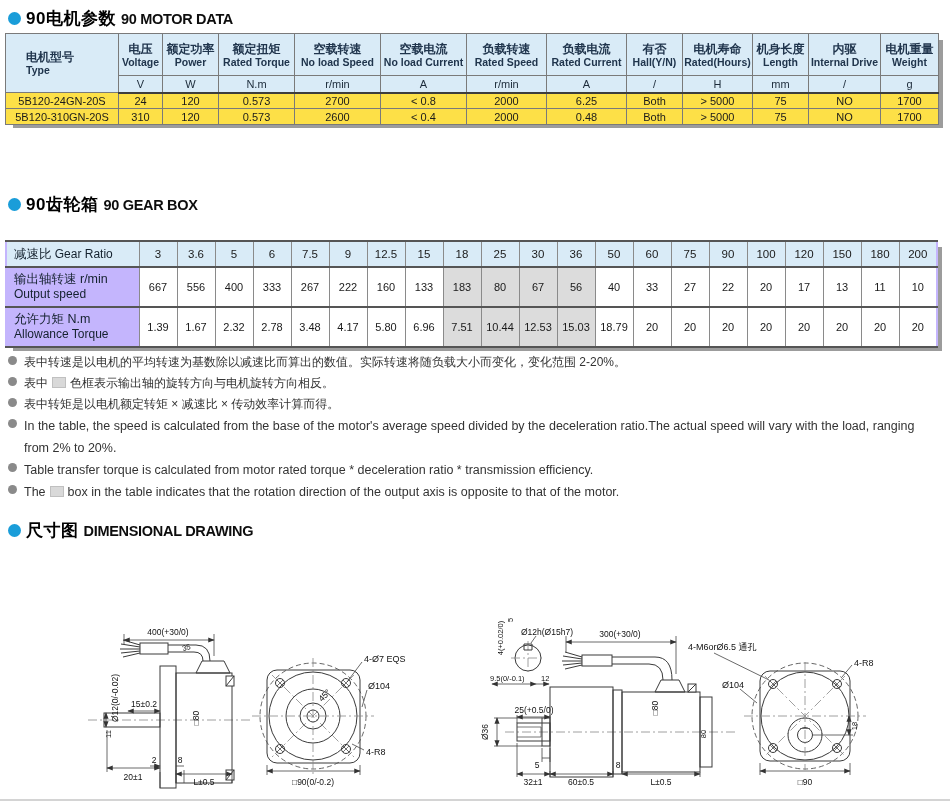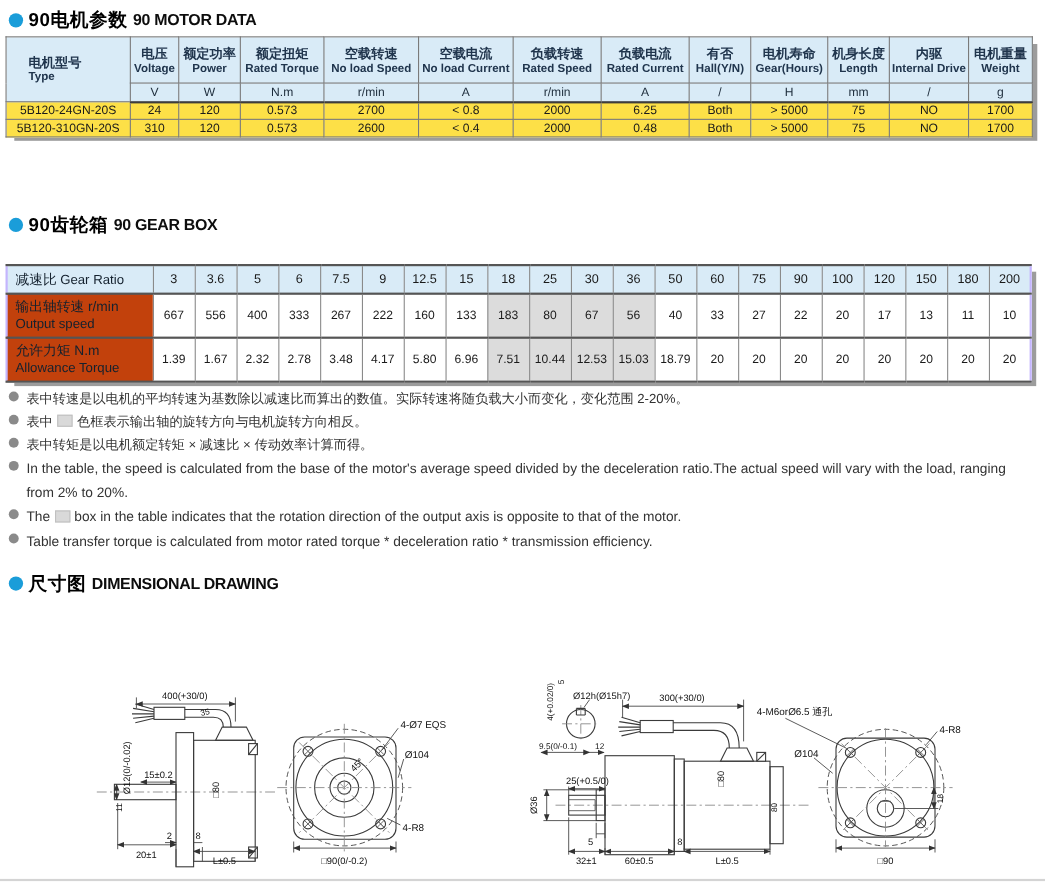--- a/index.html
+++ b/index.html
@@ -23,21 +23,21 @@
   .motor-table .units td { background:#d9ebf7; height:17px; font-size:11px; color:#1c2b3a; border-bottom:2px solid #3d3d3d; }
   .motor-table .h-zh { font-size:12px; font-weight:bold; color:#20354d; line-height:14px; }
   .motor-table .h-en { font-size:10.5px; font-weight:bold; color:#20354d; line-height:12px; }
   .motor-table .mrow td { height:16px; font-size:11px; color:#1a1a1a; background:#fde047; }
 
   
   .gear-table { position:absolute; left:5px; top:240px; width:933px;
     box-shadow:6px 5px 0 -2px #9c9c9c; border:2px solid #c4b5fd; }
   .gear-table td { border:1px solid #8a8a8a; border-top:2px solid #555; border-bottom:2px solid #555;
     text-align:center; vertical-align:middle; font-size:11px; color:#1a1a1a; background:#fff; padding:0; }
-  .gear-table .glabel { text-align:left; padding-left:7px; background:#c2410c; }
+  .gear-table .glabel { text-align:left; padding-left:7px; background:#c4b5fd; }
   .gear-table .glabel div { line-height:15px; }
   .gear-table .g-zh { font-size:12.5px; color:#14212e; }
   .gear-table .g-en { font-size:12px; color:#14212e; }
   .gear-table .gear-head td { background:#d9ebf7; height:26px; font-size:11.5px; }
   .gear-table .gdata td { height:40px; }
   .gear-table td.gray { background:#dcdcdc; }
 
   
   .unit-note { position:absolute; right:12px; top:217px; font-size:12px; color:#111; }
   .unit-note .un-zh { font-weight:bold; font-size:13px; }
@@ -123,21 +123,21 @@
         <th>
             <div class="h-zh">负载电流</div>
             <div class="h-en">Rated Current</div>
           </th>
         <th>
             <div class="h-zh">有否</div>
             <div class="h-en">Hall(Y/N)</div>
           </th>
         <th>
             <div class="h-zh">电机寿命</div>
-            <div class="h-en">Gear(Hours)</div>
+            <div class="h-en">Rated(Hours)</div>
           </th>
         <th>
             <div class="h-zh">机身长度</div>
             <div class="h-en">Length</div>
           </th>
         <th>
             <div class="h-zh">内驱</div>
             <div class="h-en">Internal Drive</div>
           </th>
         <th>
@@ -303,25 +303,25 @@
     <div class="note note-zh">
       <span class="b"></span>
       <span>表中转矩是以电机额定转矩 × 减速比 × 传动效率计算而得。</span>
     </div>
     <div class="note note-en">
       <span class="b"></span>
       <span>In the table, the speed is calculated from the base of the motor's average speed  divided by the deceleration ratio.The actual speed will vary with the load, ranging from 2% to 20%.</span>
     </div>
     <div class="note note-en">
       <span class="b"></span>
-      <span><span>The</span><span class="graybox"></span><span>box in the table indicates that the rotation direction of the output axis is opposite to that of the motor.</span></span>
+      <span>Table transfer torque is calculated from motor rated torque * deceleration ratio * transmission efficiency.</span>
     </div>
     <div class="note note-en">
       <span class="b"></span>
-      <span>Table transfer torque is calculated from motor rated torque * deceleration ratio * transmission efficiency.</span>
+      <span><span>The</span><span class="graybox"></span><span>box in the table indicates that the rotation direction of the output axis is opposite to that of the motor.</span></span>
     </div>
   </div>
 
   <div class="sec-head" style="top:519px;">
     <span class="dot"></span>
     <span class="sec-zh">尺寸图</span>
     <span class="sec-en">DIMENSIONAL DRAWING</span>
   </div>
 
   <svg class="drawing-svg" width="950" height="247" viewBox="0 0 950 247">

